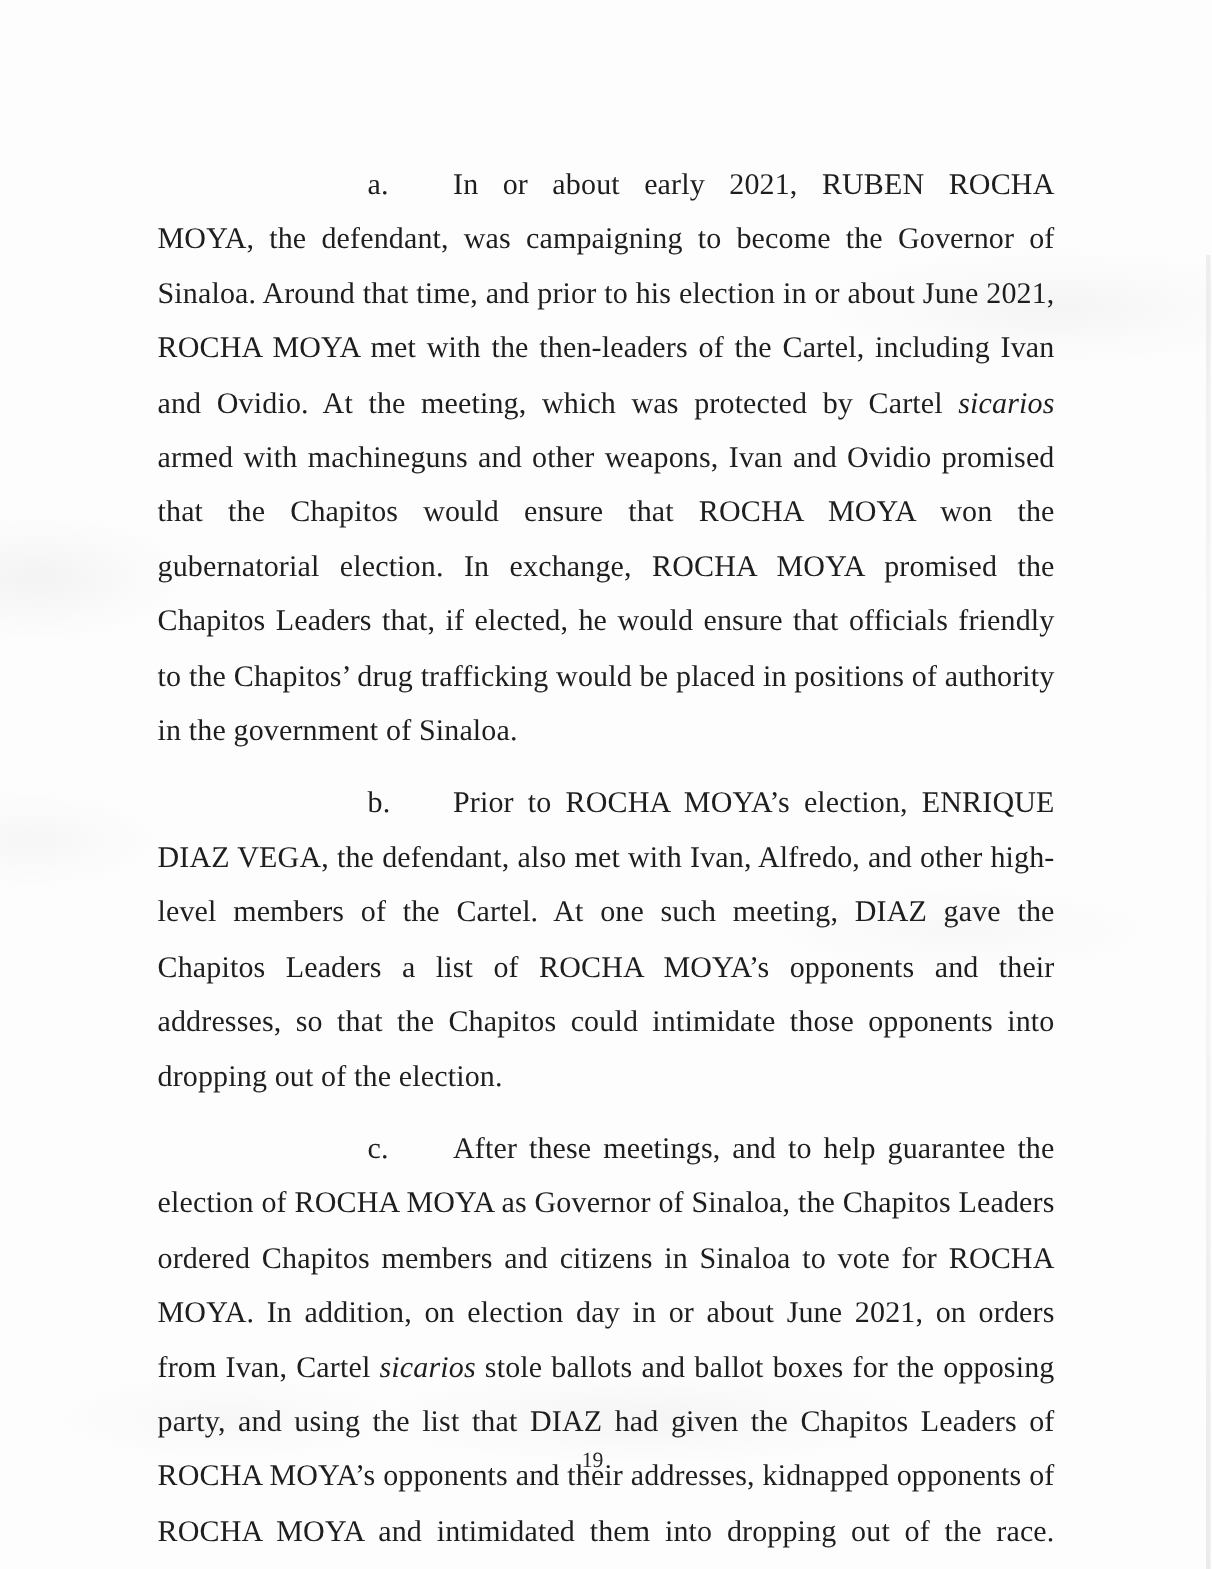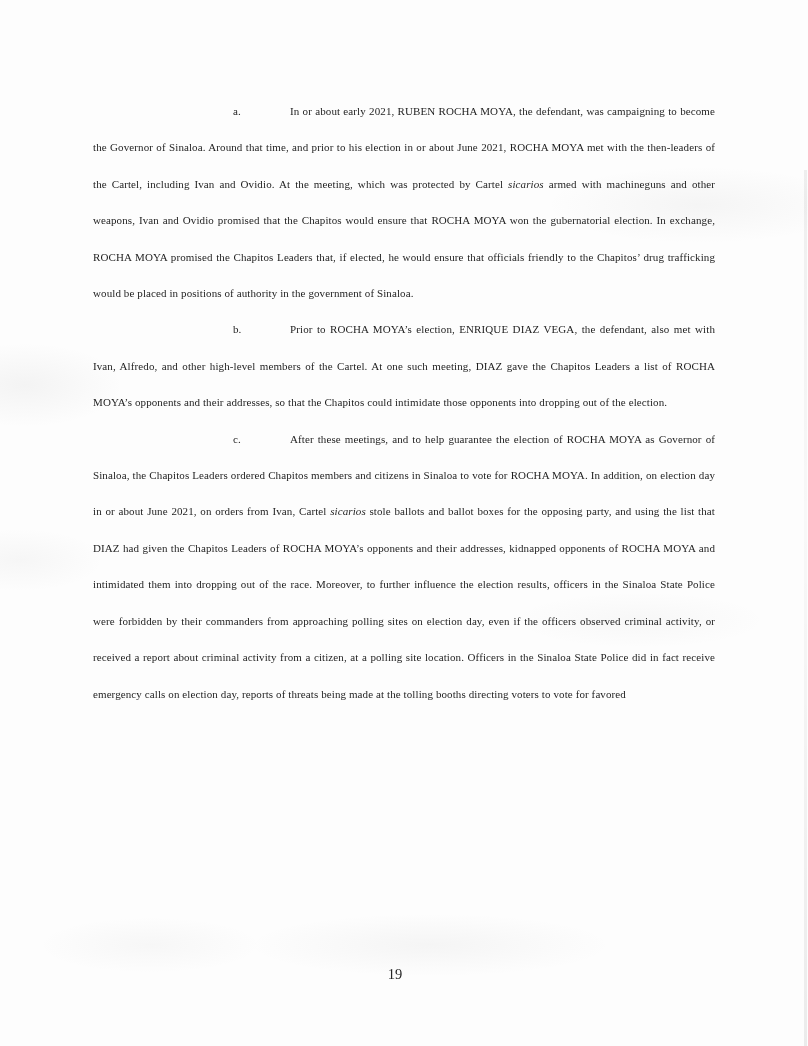--- a/index.html
+++ b/index.html
@@ -42,23 +42,23 @@
     background: linear-gradient(to bottom, rgba(0,0,0,0.06), rgba(0,0,0,0.02) 40%, rgba(0,0,0,0.07));
     pointer-events: none;
   }
   .body-text {
     position: absolute;
     left: 93px;
     top: 93px;
     width: 622px;
   }
   .para {
-    margin: 0;
+    margin: 12px;
     text-align: justify;
-    font-size: 11px;
+    font-size: 20px;
     line-height: 36.4px;
     color: #1e1e1e;
     text-indent: 140px;
     letter-spacing: 0.1px;
   }
   .plabel {
     display: inline-block;
     width: 57px;
     text-indent: 0;
     font-style: normal;

